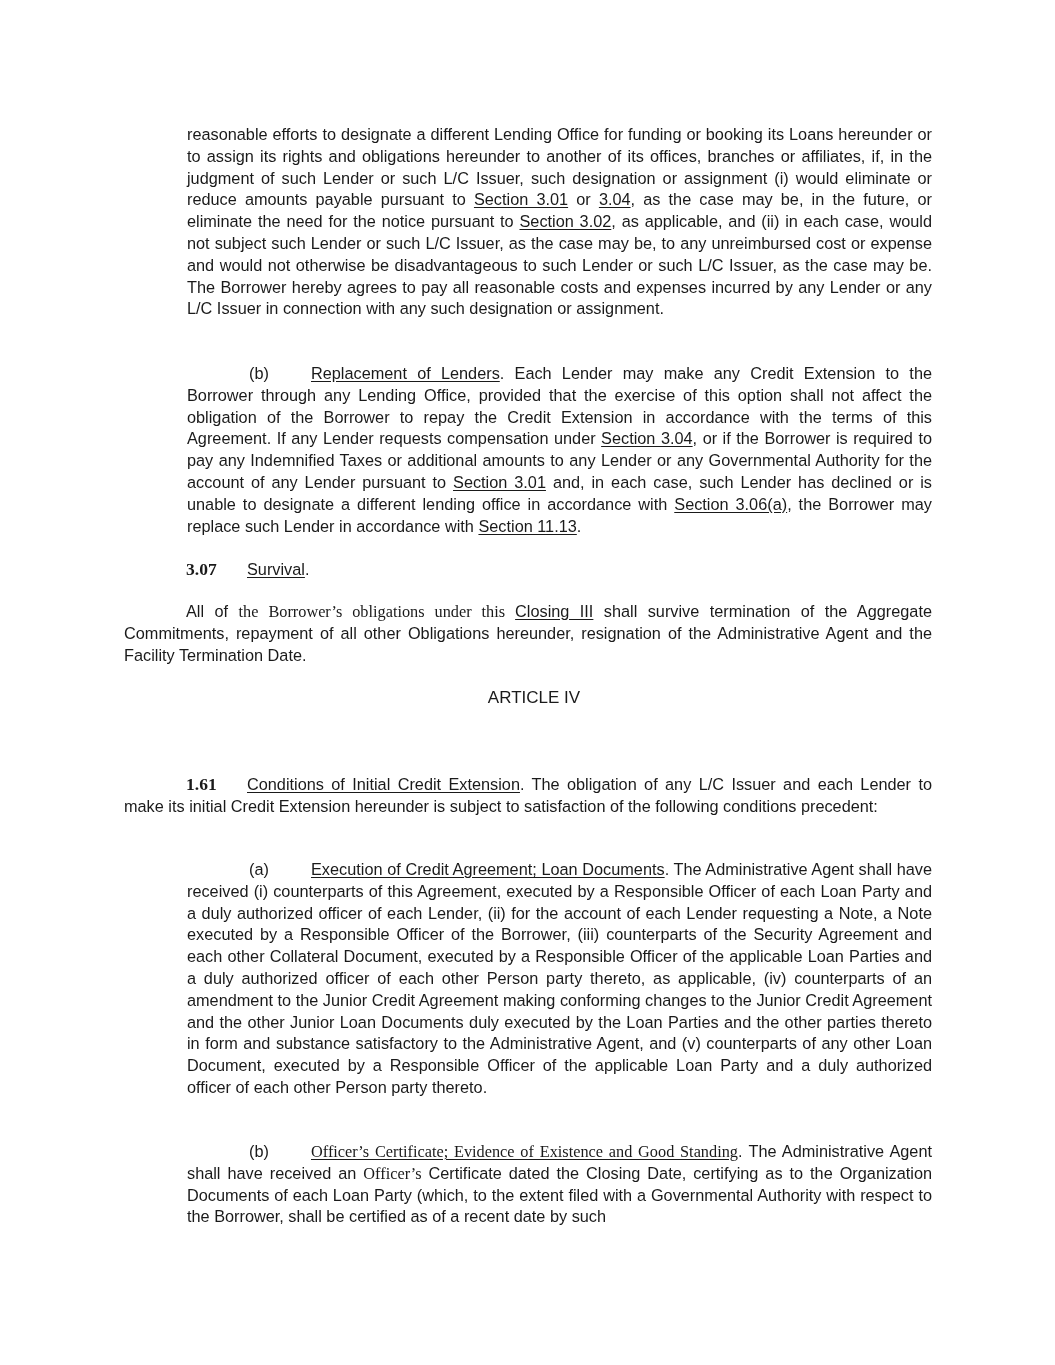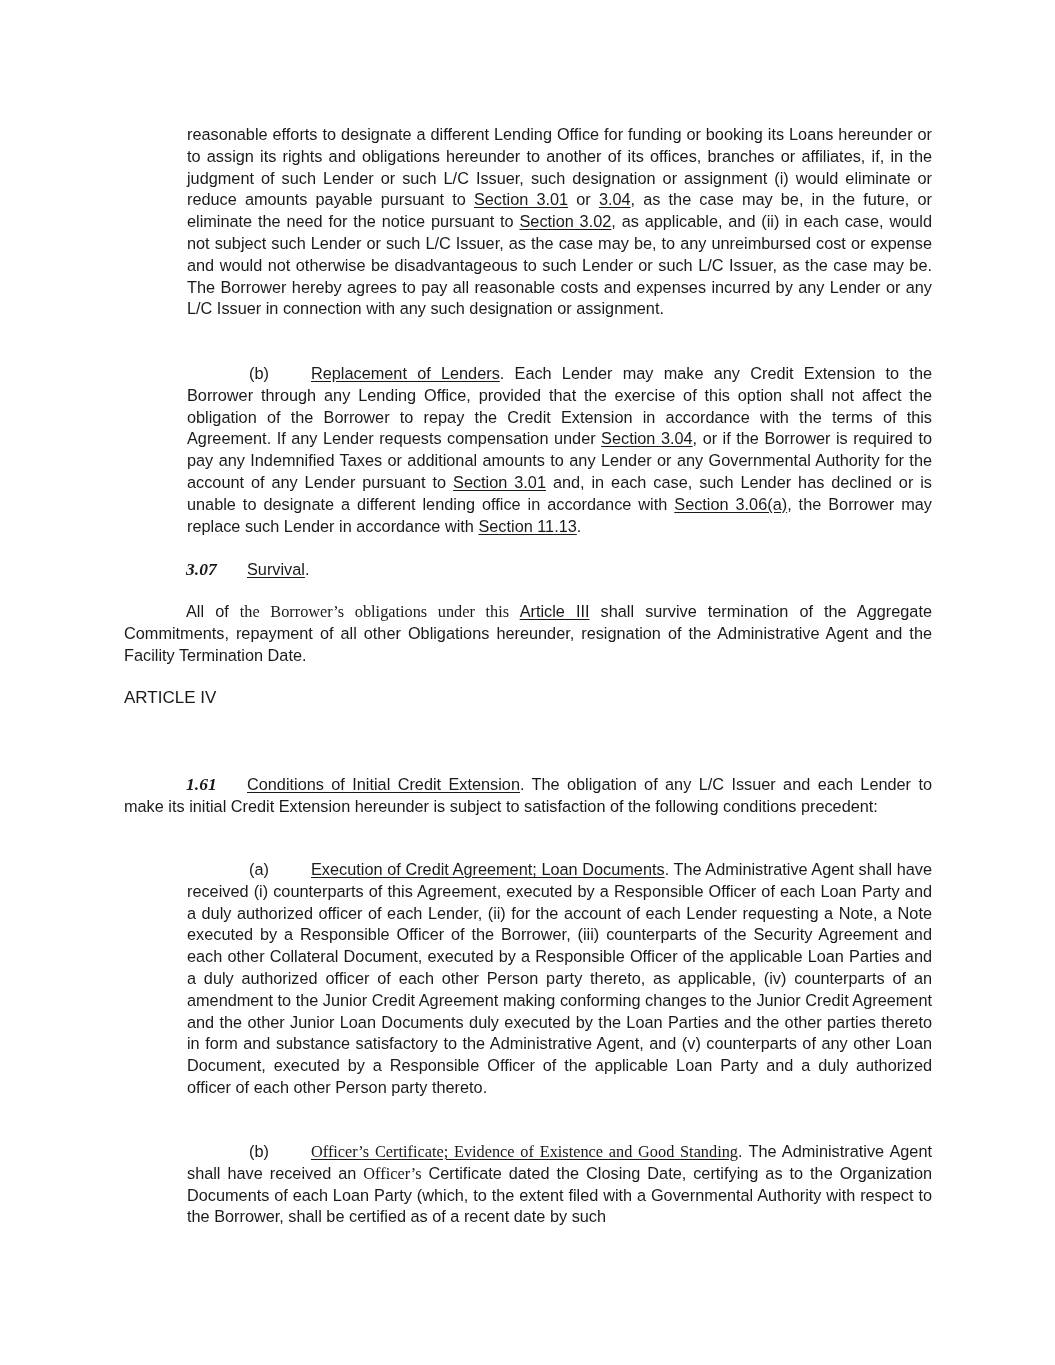--- a/index.html
+++ b/index.html
@@ -12,36 +12,36 @@
     line-height: 21.8px;
     padding-left: 13px;
   }
   .para { position: absolute; text-align: justify; text-align-last: left; margin: 0; }
   .indent-block { left: 187px; width: 745px; }
   .full-block { left: 124px; width: 808px; }
   .u { text-decoration: underline; text-underline-offset: 2px; }
   .serif { font-family: "Liberation Serif", serif; margin-top: 15px; }
   .tab-a { display: inline-block; width: 62px; }
   .firstindent { display: inline-block; width: 62px; }
-  .bold-serif { font-family: "Liberation Serif", serif; font-weight: bold; font-size: 17.5px; font-style: italic; }
-  .centered { position: absolute; left: 124px; width: 808px; text-align: left; }
+  .bold-serif { font-family: "Liberation Serif", serif; font-weight: bold; font-size: 17.5px; }
+  .centered { position: absolute; left: 130px; width: 808px; text-align: center; }
   .pagenum { position: absolute; left: 0; width: 1045px; top: 1284px; text-align: center; font-size: 15px; }
 </style>
 </head>
 <body>
 
 <div class="page">
 
   <p class="para indent-block" style="top:124px;"><span>reasonable efforts to designate a different Lending Office for funding or booking its Loans hereunder or to assign its rights and obligations hereunder to another of its offices, branches or affiliates, if, in the judgment of such Lender or such L/C Issuer, such designation or assignment (i) would eliminate or reduce amounts payable pursuant to </span><span class="u">Section 3.01</span><span> or </span><span class="u">3.04</span><span>, as the case may be, in the future, or eliminate the need for the notice pursuant to </span><span class="u">Section 3.02</span><span>, as applicable, and (ii) in each case, would not subject such Lender or such L/C Issuer, as the case may be, to any unreimbursed cost or expense and would not otherwise be disadvantageous to such Lender or such L/C Issuer, as the case may be. The Borrower hereby agrees to pay all reasonable costs and expenses incurred by any Lender or any L/C Issuer in connection with any such designation or assignment.</span></p>
 
   <p class="para indent-block" style="top:363px;"><span class="firstindent"></span><span class="tab-a">(b)</span><span class="u">Replacement of Lenders</span><span>. Each Lender may make any Credit Extension to the Borrower through any Lending Office, provided that the exercise of this option shall not affect the obligation of the Borrower to repay the Credit Extension in accordance with the terms of this Agreement. If any Lender requests compensation under </span><span class="u">Section 3.04</span><span>, or if the Borrower is required to pay any Indemnified Taxes or additional amounts to any Lender or any Governmental Authority for the account of any Lender pursuant to </span><span class="u">Section 3.01</span><span> and, in each case, such Lender has declined or is unable to designate a different lending office in accordance with </span><span class="u">Section 3.06(a)</span><span>, the Borrower may replace such Lender in accordance with </span><span class="u">Section 11.13</span><span>.</span></p>
 
   <p class="para full-block" style="top:559px;"><span class="firstindent"></span><span class="bold-serif" style="display:inline-block;width:61px;">3.07</span><span class="u">Survival</span><span>.</span></p>
 
-  <p class="para full-block" style="top:601px;"><span class="firstindent"></span><span>All of </span><span class="serif">the Borrower’s obligations under this </span><span class="u">Article III</span><span> shall survive termination of the Aggregate Commitments, repayment of all other Obligations hereunder, resignation of the Administrative Agent and the Facility Termination Date.</span></p>
+  <p class="para full-block" style="top:601px;"><span class="firstindent"></span><span>All of </span><span class="serif">the Borrower’s obligations under this </span><span class="u">Closing III</span><span> shall survive termination of the Aggregate Commitments, repayment of all other Obligations hereunder, resignation of the Administrative Agent and the Facility Termination Date.</span></p>
 
   <div class="centered" style="top:687px; font-size:17px;">ARTICLE IV</div>
 
 
   <p class="para full-block" style="top:774px;"><span class="firstindent"></span><span class="bold-serif" style="display:inline-block;width:61px;">1.61</span><span class="u">Conditions of Initial Credit Extension</span><span>. The obligation of any L/C Issuer and each Lender to make its initial Credit Extension hereunder is subject to satisfaction of the following conditions precedent:</span></p>
 
   <p class="para indent-block" style="top:859px;"><span class="firstindent"></span><span class="tab-a">(a)</span><span class="u">Execution of Credit Agreement; Loan Documents</span><span>. The Administrative Agent shall have received (i) counterparts of this Agreement, executed by a Responsible Officer of each Loan Party and a duly authorized officer of each Lender, (ii) for the account of each Lender requesting a Note, a Note executed by a Responsible Officer of the Borrower, (iii) counterparts of the Security Agreement and each other Collateral Document, executed by a Responsible Officer of the applicable Loan Parties and a duly authorized officer of each other Person party thereto, as applicable, (iv) counterparts of an amendment to the Junior Credit Agreement making conforming changes to the Junior Credit Agreement and the other Junior Loan Documents duly executed by the Loan Parties and the other parties thereto in form and substance satisfactory to the Administrative Agent, and (v) counterparts of any other Loan Document, executed by a Responsible Officer of the applicable Loan Party and a duly authorized officer of each other Person party thereto.</span></p>
 
   <p class="para indent-block" style="top:1141px;"><span class="firstindent"></span><span class="tab-a">(b)</span><span class="u serif">Officer’s Certificate; Evidence of Existence and Good Standing</span><span>. The Administrative Agent shall have received an </span><span class="serif">Officer’s</span><span> Certificate dated the Closing Date, certifying as to the Organization Documents of each Loan Party (which, to the extent filed with a Governmental Authority with respect to the Borrower, shall be certified as of a recent date by such</span></p>
 

